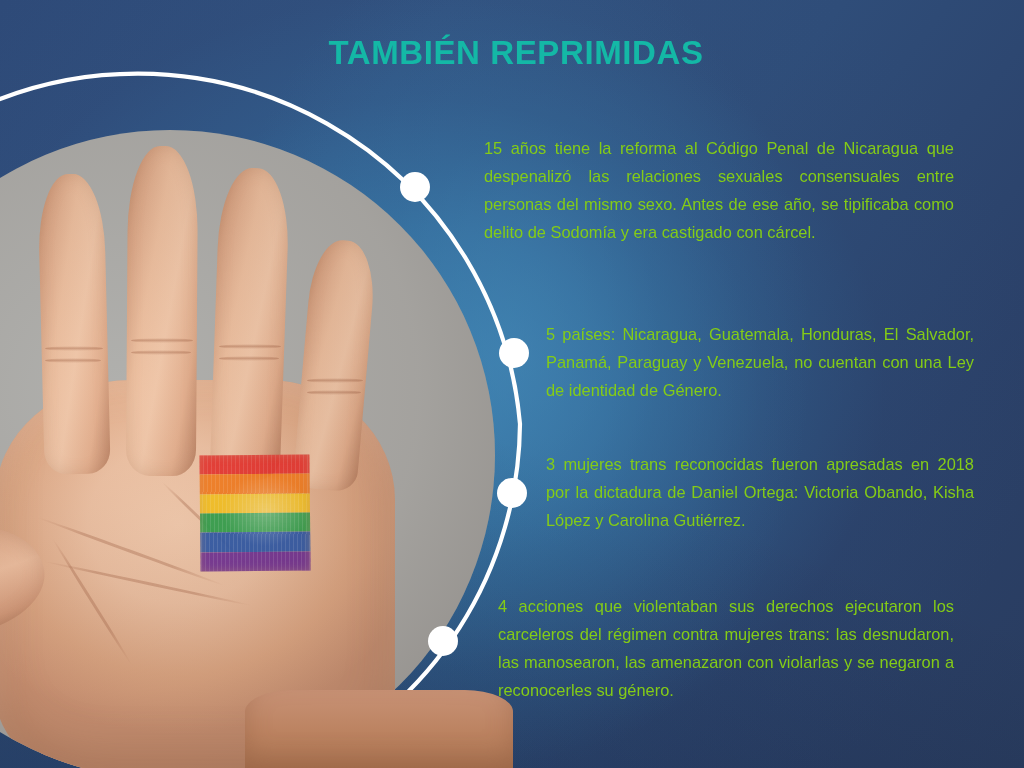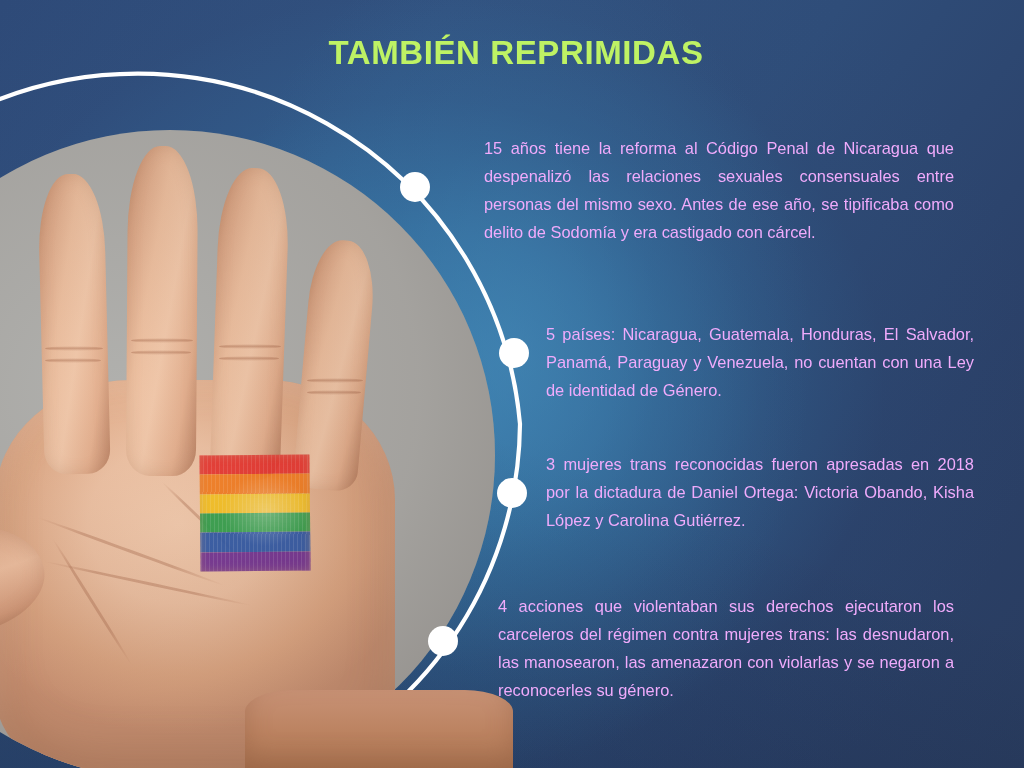--- a/index.html
+++ b/index.html
@@ -144,31 +144,31 @@
     background:#ffffff;
     border-radius:50%;
     transform:translate(-50%,-50%);
   }
 
   
   .title {
     position:absolute;
     left:0; right:0; top:34px;
     text-align:center;
-    color:#bef264;
+    color:#14b8a6;
     font-size:33px;
     font-weight:bold;
     letter-spacing:0.6px;
     padding-left:8px;
   }
 
   
   .para {
     position:absolute;
-    color:#f0abfc;
+    color:#84cc16;
     font-size:16.4px;
     line-height:28px;
     text-align:justify;
     text-justify:inter-word;
   }
   .p1 { left:484px; top:134px; width:470px; }
   .p2 { left:546px; top:320px; width:428px; }
   .p3 { left:546px; top:450px; width:428px; }
   .p4 { left:498px; top:592px; width:456px; }
 </style>

